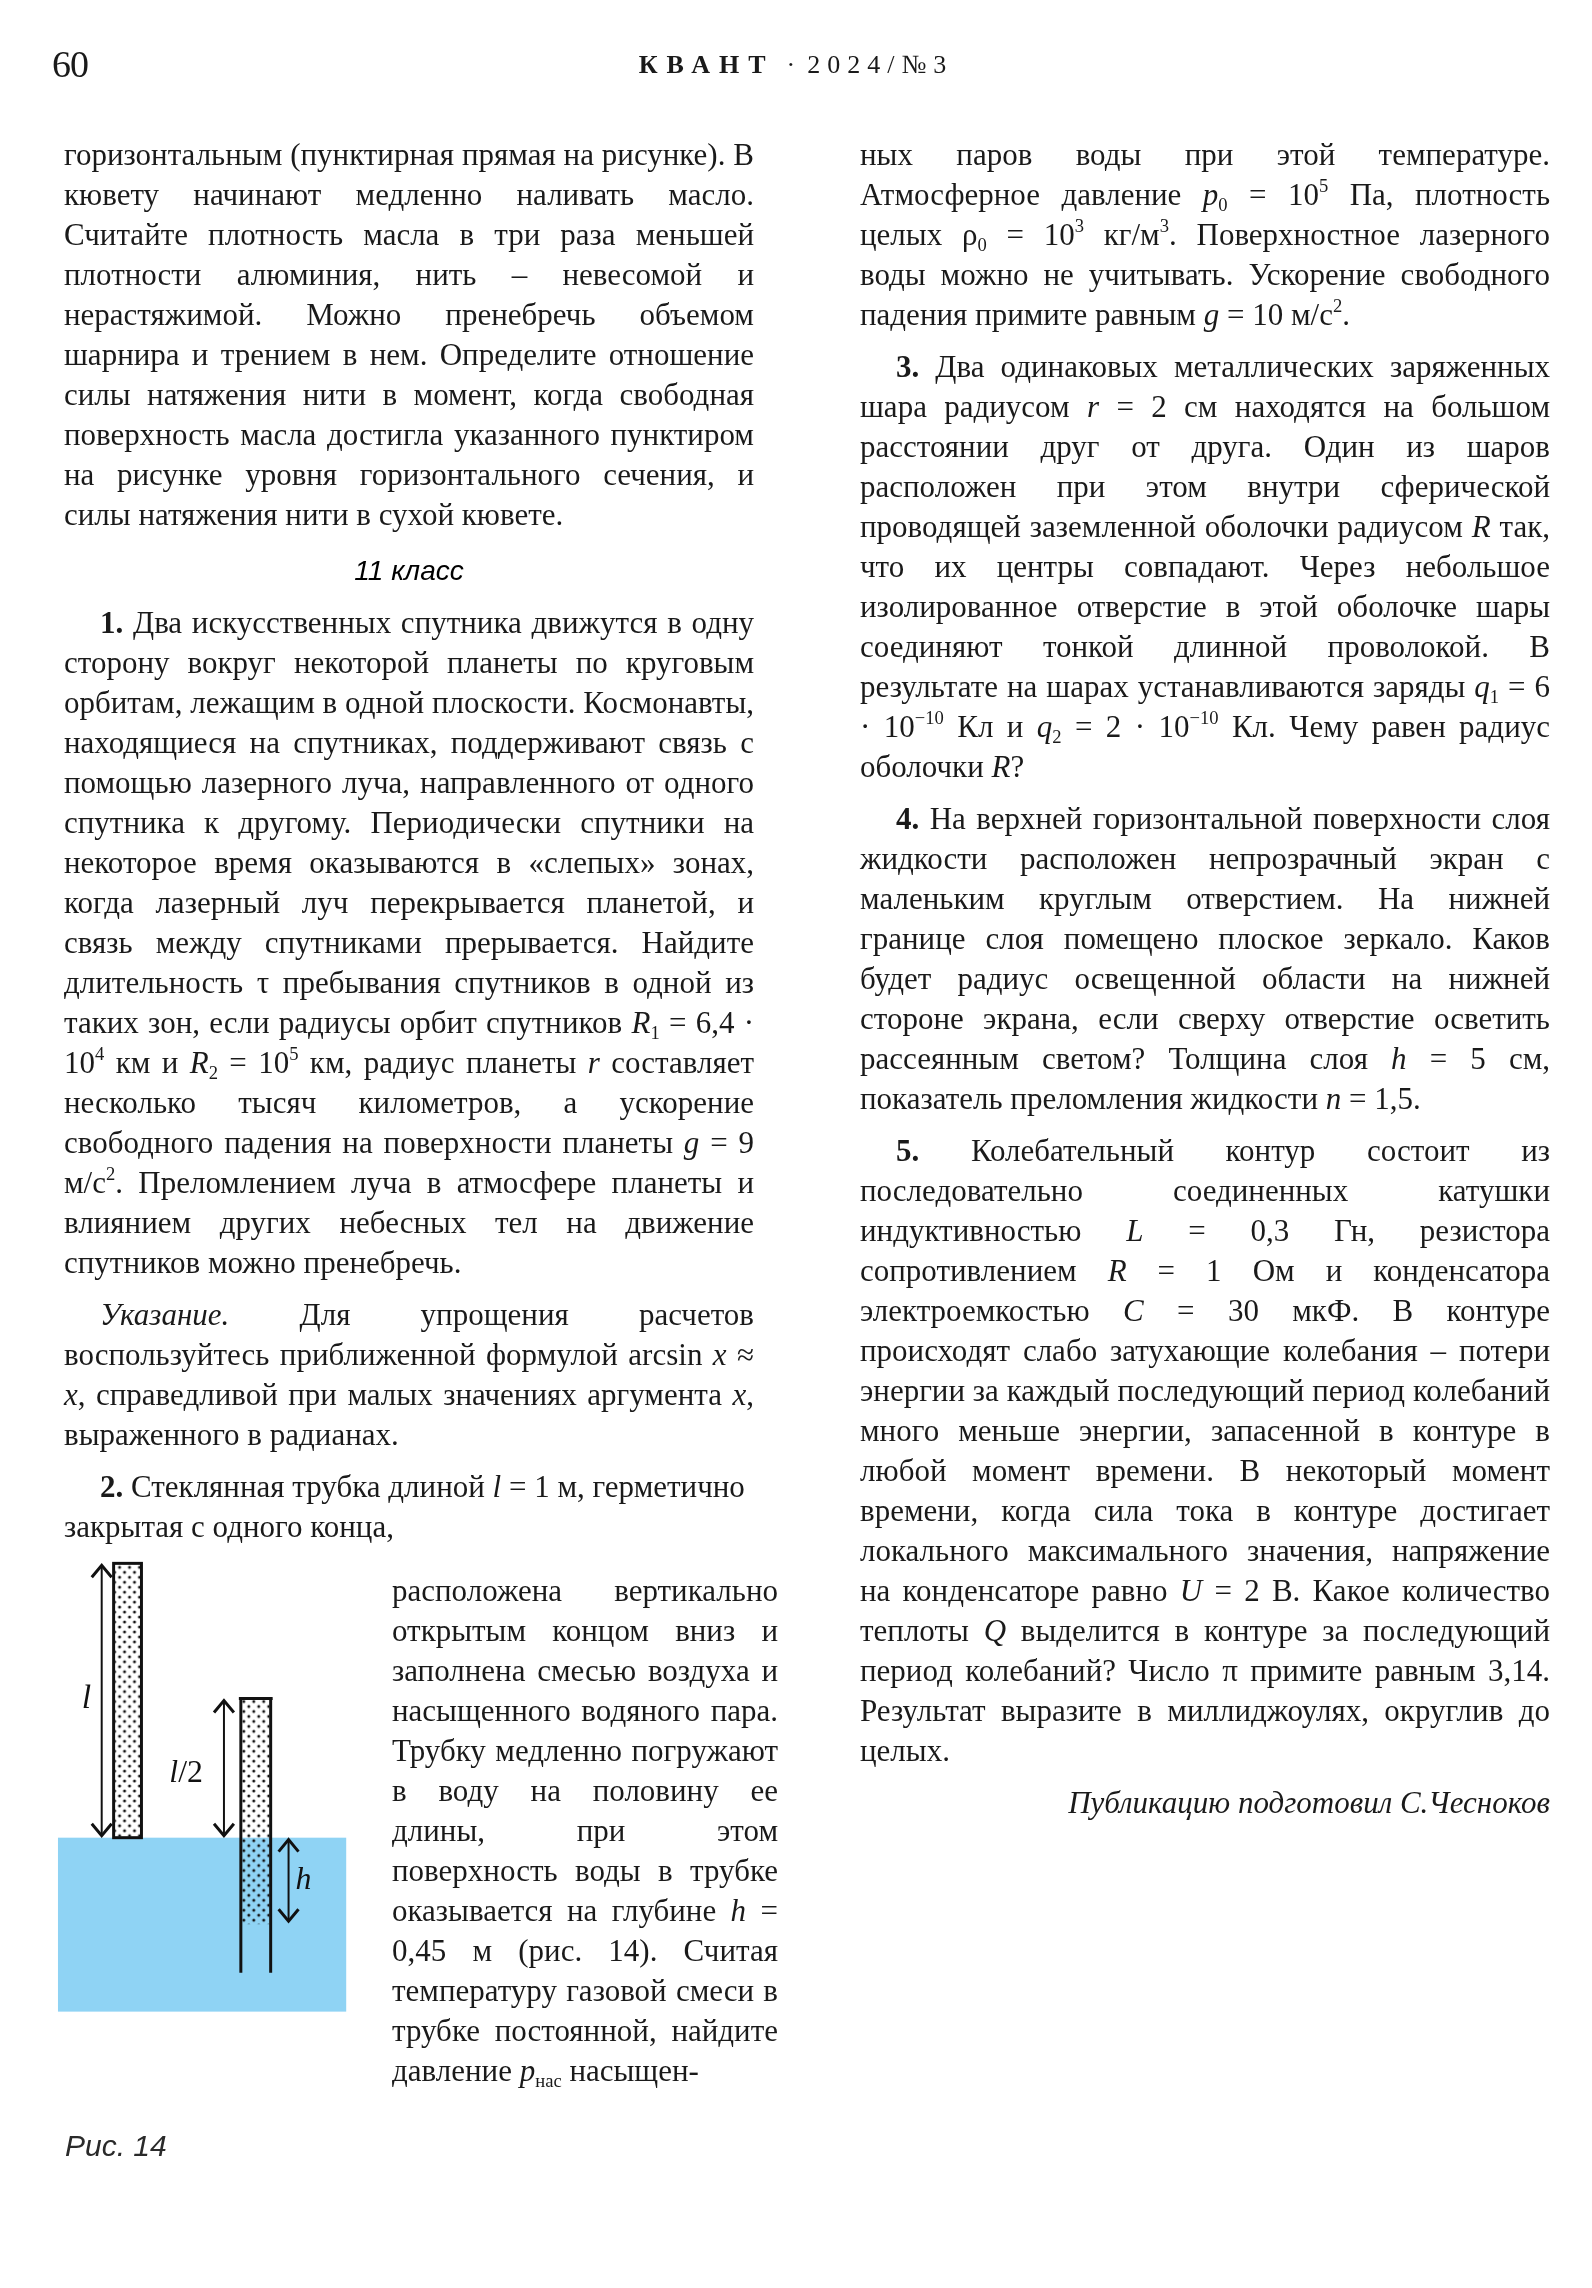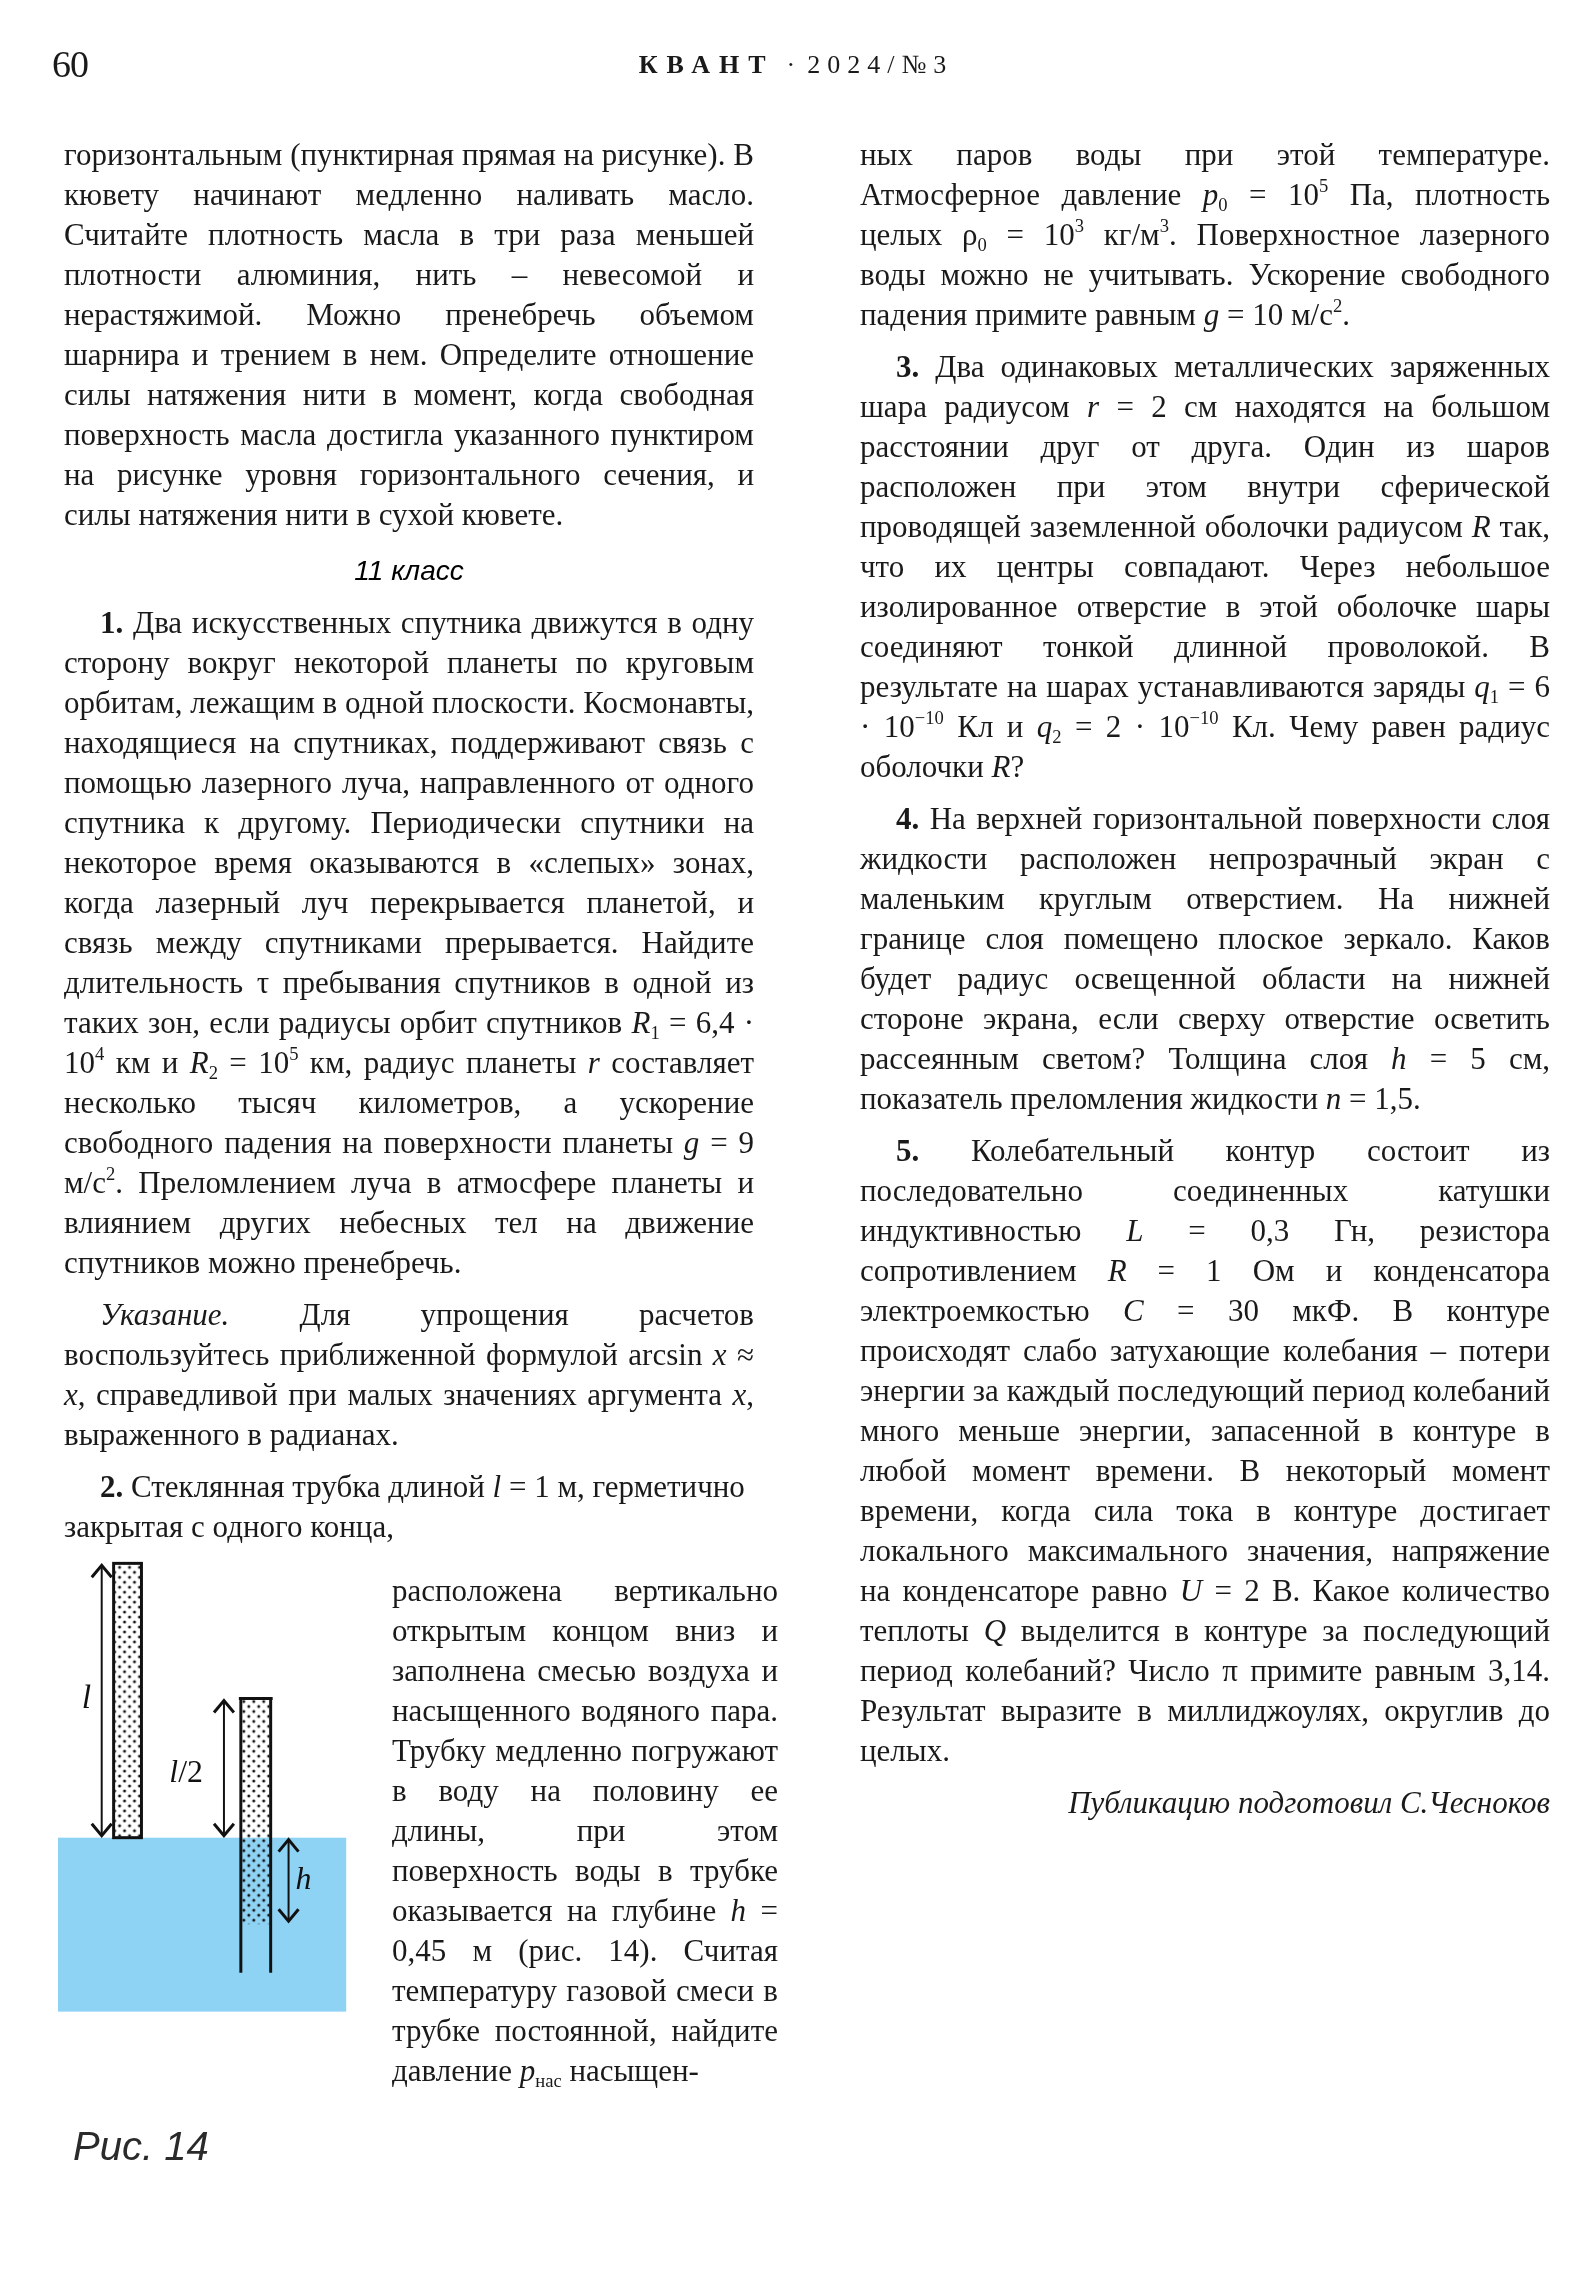--- a/index.html
+++ b/index.html
@@ -22,21 +22,21 @@
   .col p.ind { text-indent: 36px; }
   .sec-title { text-align: center; font-style: italic; font-family: "Liberation Sans", "DejaVu Sans", sans-serif; font-size: 28px; margin: 16px 0 10px 0; color: #000000; }
   .num { font-weight: bold; }
   i, .it { font-style: italic; }
   sup { font-size: 0.6em; vertical-align: 0.7em; line-height: 0; }
   sub { font-size: 0.6em; vertical-align: -0.3em; line-height: 0; }
   .author { text-align: right; font-style: italic; margin-top: 6px; }
 
   .fig-wrap { position: relative; height: 627px; margin-top: 0; }
   .fig { position: absolute; left: 0; top: 0; width: 328px; height: 617px; }
-  .fig-caption { position: absolute; left: 21px; top: 567px; font-family: "Liberation Sans", "DejaVu Sans", sans-serif; font-style: italic; font-size: 40px; color: #2a2a2a; }
+  .fig-caption { position: absolute; left: 13px; top: 567px; font-family: "Liberation Sans", "DejaVu Sans", sans-serif; font-style: italic; font-size: 30px; color: #2a2a2a; }
   .fig-text { position: absolute; left: 328px; top: 0; width: 386px; text-align: justify; }
 </style>
 </head>
 <body>
 
 <div class="hdr">
   <span class="page-num">60</span>
   <div class="journal">
     <span class="name">КВАНТ</span><span class="dot">·</span><span class="issue">2024/№3</span>
   </div>

